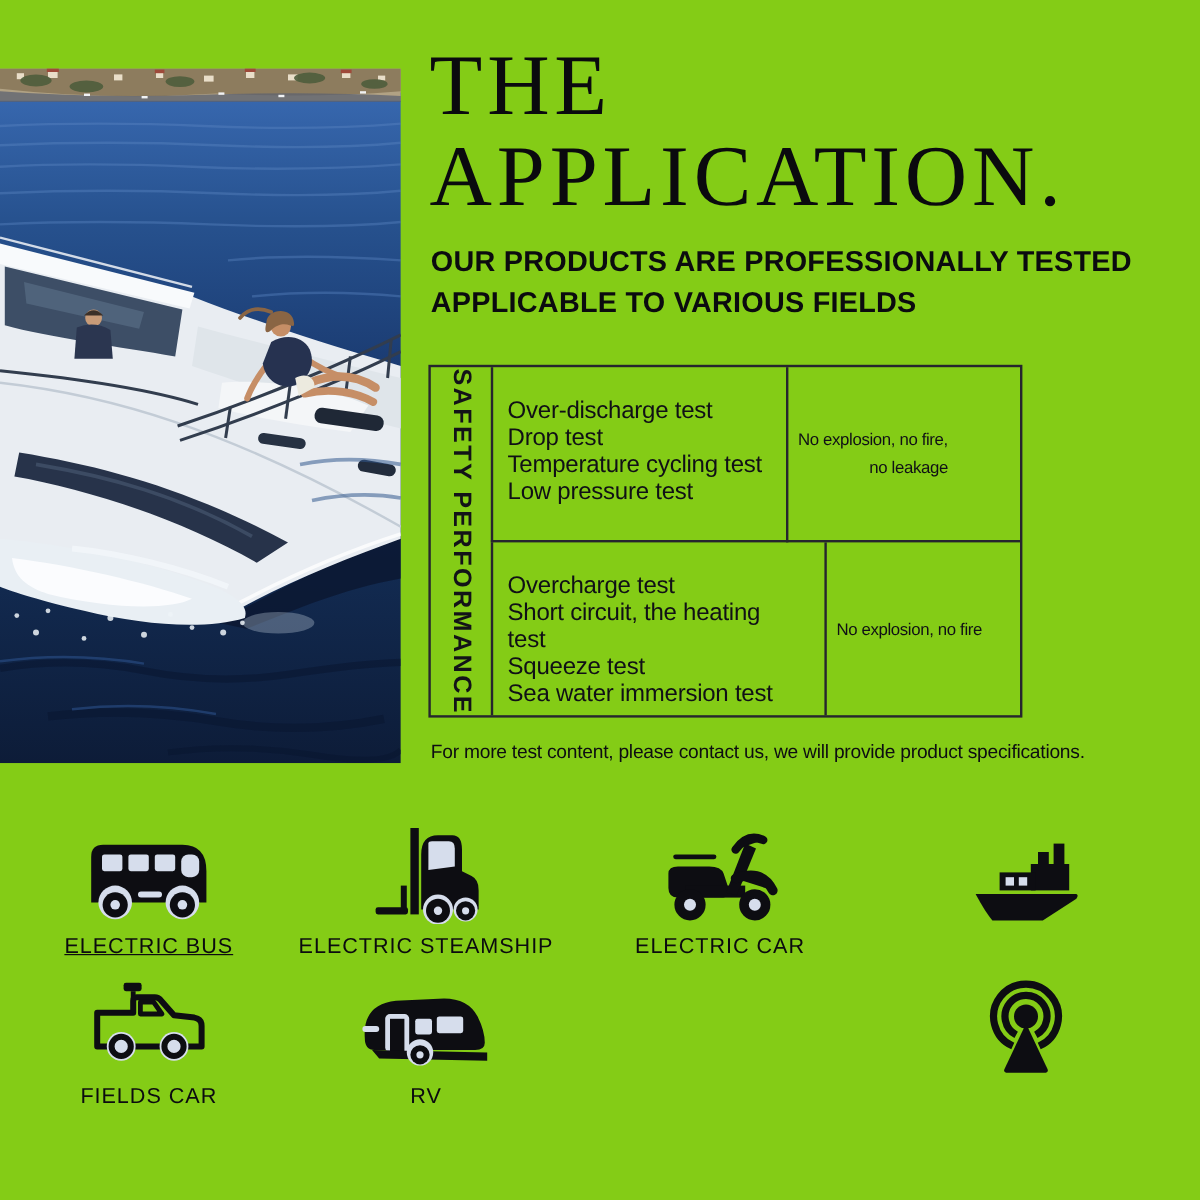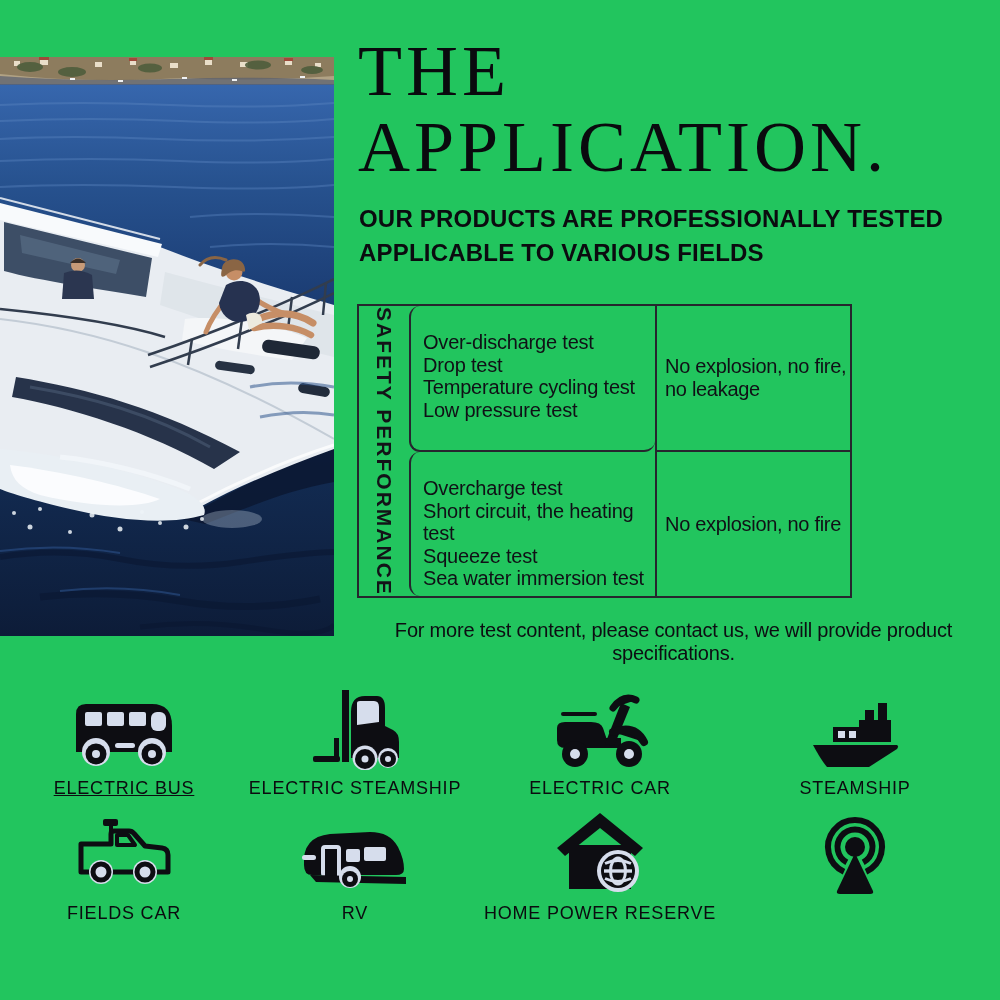--- a/index.html
+++ b/index.html
@@ -1,18 +1,18 @@
 <!DOCTYPE html>
 <html><head>
 <meta charset="utf-8">
 <style>
   html,body{margin:0;padding:0;background:#ffffff;}
   .canvas{
     position:relative;width:1000px;height:1000px;overflow:hidden;
-    background:#22c55e;color:#0c0c10;
+    background:#84cc16;color:#0c0c10;
     font-family:"Liberation Sans", sans-serif;
   }
   .photo{position:absolute;left:0;top:57px;width:334px;height:579px;}
   .photo svg{display:block;width:334px;height:579px;}
   .title{
     position:absolute;left:358px;top:33px;
     font-family:"Liberation Serif", serif;
     font-size:72px;line-height:76px;letter-spacing:4px;color:#0a0a0e;
   }
   .subtitle{
@@ -28,31 +28,31 @@
     grid-column:1;grid-row:1 / span 2;
     writing-mode:vertical-rl;
     display:flex;align-items:center;justify-content:center;
     font-weight:bold;font-size:21px;letter-spacing:2px;color:#131318;
   }
   .cell{box-sizing:border-box;}
   .bl{border-left:2px solid #26262e;}
   .bb{border-bottom:2px solid #26262e;}
   .cell-tests{
     font-size:20px;line-height:22.5px;letter-spacing:-0.2px;
-    white-space:pre-line;padding:25px 4px 0 12px;color:#101016;border-radius:11px;
+    white-space:pre-line;padding:25px 4px 0 12px;color:#101016;
   }
   .cell-tests.row2{}
   .cell-result{
     display:flex;align-items:center;
-    font-size:20px;line-height:23px;letter-spacing:-0.3px;
-    white-space:pre-line;padding-left:8px;color:#101016;
+    font-size:14px;line-height:23px;letter-spacing:-0.3px;
+    white-space:pre-line;padding-left:8px;color:#101016;text-align:right;
   }
   .note{
-    position:absolute;left:347px;top:619px;
-    font-size:20px;letter-spacing:-0.2px;color:#0d0d12;text-align:center;
+    position:absolute;left:359px;top:619px;
+    font-size:16px;letter-spacing:-0.2px;color:#0d0d12;text-align:center;
   }
   .app{position:absolute;text-align:center;}
   .app-icon{height:84px;display:flex;align-items:flex-end;justify-content:center;}
   .app-icon svg{display:block;}
   .app-label{
     margin-top:8px;font-size:18px;letter-spacing:0.8px;line-height:21px;
     white-space:pre-line;color:#0b0b0f;
   }
   .r1{top:686px;} .r2{top:811px;}
   .ic{fill:#0d0d12;}
@@ -227,21 +227,21 @@
 Drop test
 Temperature cycling test
 Low pressure test</div>
     <div class="cell cell-result bl bb" style="grid-column:3;grid-row:1;">No explosion, no fire,
 no leakage</div>
     <div class="cell cell-tests row2 bl" style="grid-column:2;grid-row:2;">Overcharge test
 Short circuit, the heating
 test
 Squeeze test
 Sea water immersion test</div>
-    <div class="cell cell-result bl" style="grid-column:3;grid-row:2;">No explosion, no fire</div>
+    <div class="cell cell-result bl" style="grid-column:3;grid-row:2;margin-left:32px;">No explosion, no fire</div>
   </div>
 
   <div class="note">For more test content, please contact us, we will provide product specifications.</div>
 
   <div class="app r1" style="left:18px;width:212px;text-decoration:underline;">
     <div class="app-icon">
       <svg width="108" height="72" viewBox="0 0 108 72">
         <path class="ic" d="M16,6 L82,6 Q102,6 102,28 L102,54 L6,54 L6,16 Q6,6 16,6 Z"></path>
         <rect class="hole" x="15" y="14" width="17" height="14" rx="2"></rect>
         <rect class="hole" x="37" y="14" width="17" height="14" rx="2"></rect>
@@ -301,21 +301,20 @@
       <svg width="88" height="70" viewBox="0 0 88 70">
         <rect class="ic" x="54" y="10" width="9" height="18"></rect>
         <rect class="ic" x="67" y="3" width="9" height="25"></rect>
         <rect class="ic" x="48" y="20" width="32" height="22"></rect>
         <rect class="ic" x="22" y="27" width="30" height="15"></rect>
         <rect class="hole" x="27" y="31" width="7" height="7"></rect>
         <rect class="hole" x="38" y="31" width="7" height="7"></rect>
         <path class="ic" d="M2,45 L86,45 Q88,46 86,49 L58,67 L16,67 Q10,60 2,45 Z"></path>
       </svg>
     </div>
-    <div class="app-label">STEAMSHIP</div>
   </div>
 
   <div class="app r2" style="left:18px;width:212px;">
     <div class="app-icon">
       <svg width="102" height="84" viewBox="0 0 102 84">
         <rect class="ic" x="30" y="8" width="15" height="7" rx="2"></rect>
         <rect class="ic" x="36" y="15" width="4" height="6"></rect>
         <path d="M8,33 L38,33 L38,23 Q38,20 41,20 L56,20 Q59,20 61,22.5 L72,35 L89,37 Q95,38 95,44 L95,61 L8,61 Z" fill="none" stroke="#0d0d12" stroke-width="5" stroke-linejoin="round"></path>
         <path d="M44,24 L55,24 L62,34 L44,34 Z" fill="none" stroke="#0d0d12" stroke-width="4" stroke-linejoin="round"></path>
         <circle class="hole" cx="28" cy="61" r="12"></circle>
@@ -338,35 +337,20 @@
         <rect class="hole" x="70" y="22" width="22" height="14" rx="2"></rect>
         <path class="ic" d="M16,50 L112,52 L112,59 L22,57 Z"></path>
         <circle class="hole" cx="56" cy="52" r="11"></circle>
         <circle class="ic" cx="56" cy="54" r="8"></circle>
           <circle class="hole" cx="56" cy="54" r="3"></circle>
       </svg>
     </div>
     <div class="app-label">RV</div>
   </div>
 
-  <div class="app r2" style="left:478px;width:244px;">
-    <div class="app-icon">
-      <svg width="92" height="84" viewBox="0 0 92 84">
-        <path class="ic" d="M46,2 L89,37 L81,45 L46,17 L11,45 L3,37 Z"></path>
-        <rect class="ic" x="15" y="34" width="62" height="44"></rect>
-        <circle class="hole" cx="64" cy="60" r="21"></circle>
-        <circle class="ic" cx="64" cy="60" r="17"></circle>
-        <ellipse cx="64" cy="60" rx="7.5" ry="13" fill="none" stroke="#d6ddec" stroke-width="3"></ellipse>
-        <rect class="hole" x="50" y="58.3" width="28" height="3.4"></rect>
-        <path d="M51,52.5 Q64,46.5 77,52.5" fill="none" stroke="#d6ddec" stroke-width="3"></path>
-        <path d="M51,67.5 Q64,73.5 77,67.5" fill="none" stroke="#d6ddec" stroke-width="3"></path>
-      </svg>
-    </div>
-    <div class="app-label">HOME POWER RESERVE</div>
-  </div>
 
   <div class="app r2" style="left:740px;width:230px;">
     <div class="app-icon">
       <svg width="76" height="82" viewBox="0 0 76 82">
         <circle class="ic" cx="38" cy="34" r="10"></circle>
         <path class="ic" d="M38,40 L56,78 Q57,81 53,81 L23,81 Q19,81 20,78 Z"></path>
         <path d="M29.8,49.4 A17.5,17.5 0 1 1 46.2,49.4" fill="none" stroke="#0d0d12" stroke-width="6"></path>
         <path d="M27,58.7 A27,27 0 1 1 49,58.7" fill="none" stroke="#0d0d12" stroke-width="6"></path>
       </svg>
     </div>

